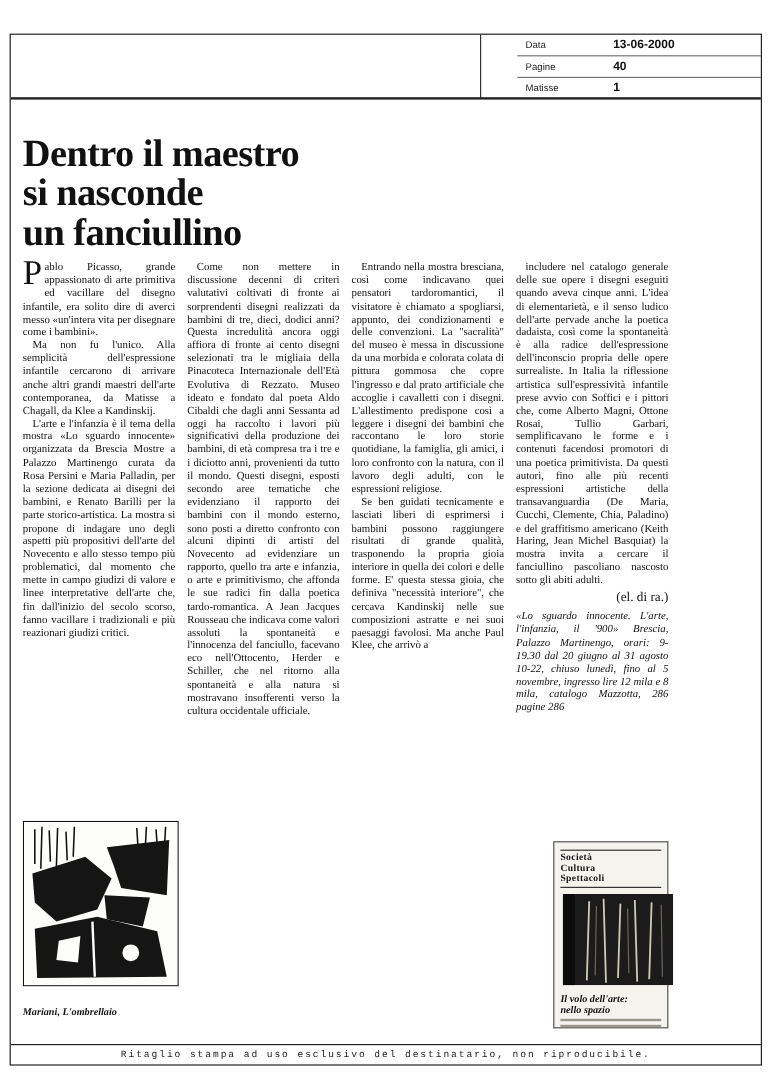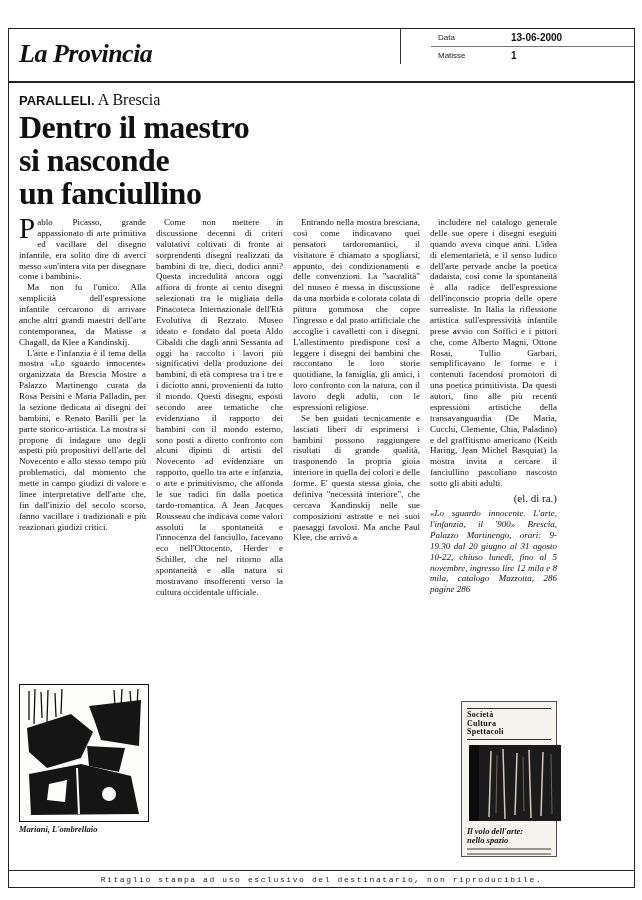--- a/index.html
+++ b/index.html
@@ -37,21 +37,21 @@
   .cols{position:absolute;left:10px;top:188px;display:flex;gap:10px;}
   .col{width:127px;font-size:9px;line-height:1.21;text-align:justify;}
   .col p{margin:0;text-indent:8px;}
   .col p.noindent{text-indent:0;}
   .dropcap{float:left;font-size:29px;line-height:23px;padding-right:2px;font-weight:normal;}
   .byline{text-align:right;font-size:11px;margin:3px 0 3px 0 !important;text-indent:0 !important;}
   .info-block{font-style:italic;text-indent:0 !important;margin-top:2px !important;}
   
   .figure{position:absolute;left:10px;top:655px;width:130px;}
   .figure svg{display:block;}
-  .figure-caption{font-size:8.5px;font-weight:bold;font-style:italic;margin-top:2px;}
+  .figure-caption{font-size:8.5px;font-weight:bold;font-style:italic;margin-top:16px;}
   
   .thumb{
     position:absolute;left:452px;top:672px;width:96px;height:156px;
     border:1px solid #555;background:#f4f3ee;box-sizing:border-box;padding:4px 5px;
   }
   .thumb-rule{border-top:1px solid #333;margin:2px 0;}
   .thumb-head{font-family:"Liberation Serif",serif;font-weight:bold;font-size:8px;
     line-height:8.5px;letter-spacing:0.3px;}
   .thumb-photo{margin:3px 0 2px 2px;}
   .thumb-caption{font-style:italic;font-weight:bold;font-size:8.5px;line-height:9px;}
@@ -62,38 +62,38 @@
     display:flex;align-items:center;justify-content:center;
     font-family:"Liberation Mono","DejaVu Sans Mono",monospace;
     font-size:8px;letter-spacing:1.6px;white-space:nowrap;color:#222;margin-top:29px;
   }
 </style>
 </head>
 <body>
 
 <div class="frame">
 
-  <div class="masthead">La Provincia</div>
 
   <div class="meta-box">
     <div class="meta-row">
       <span class="meta-label">Data</span>
       <span class="meta-value">13-06-2000</span>
+    </div>
+    <div class="meta-row">
+      <span class="meta-label">Pagine</span>
+      <span class="meta-value">40</span>
     </div>
     <div class="meta-row">
       <span class="meta-label">Matisse</span>
       <span class="meta-value">1</span>
     </div>
   </div>
 
   <div class="header-rule"></div>
 
-  <div class="kicker">
-    <span class="kicker-bold">PARALLELI.</span><span class="kicker-rest"> A Brescia</span>
-  </div>
 
   <div class="headline">
     <div>Dentro il maestro</div>
     <div>si nasconde</div>
     <div>un fanciullino</div>
   </div>
 
   <div class="cols">
     <div class="col">
       <p class="noindent"><span class="dropcap">P</span><span>ablo Picasso, grande appassionato di arte primitiva ed vacillare del disegno infantile, era solito dire di averci messo «un'intera vita per disegnare come i bambini».</span></p>

